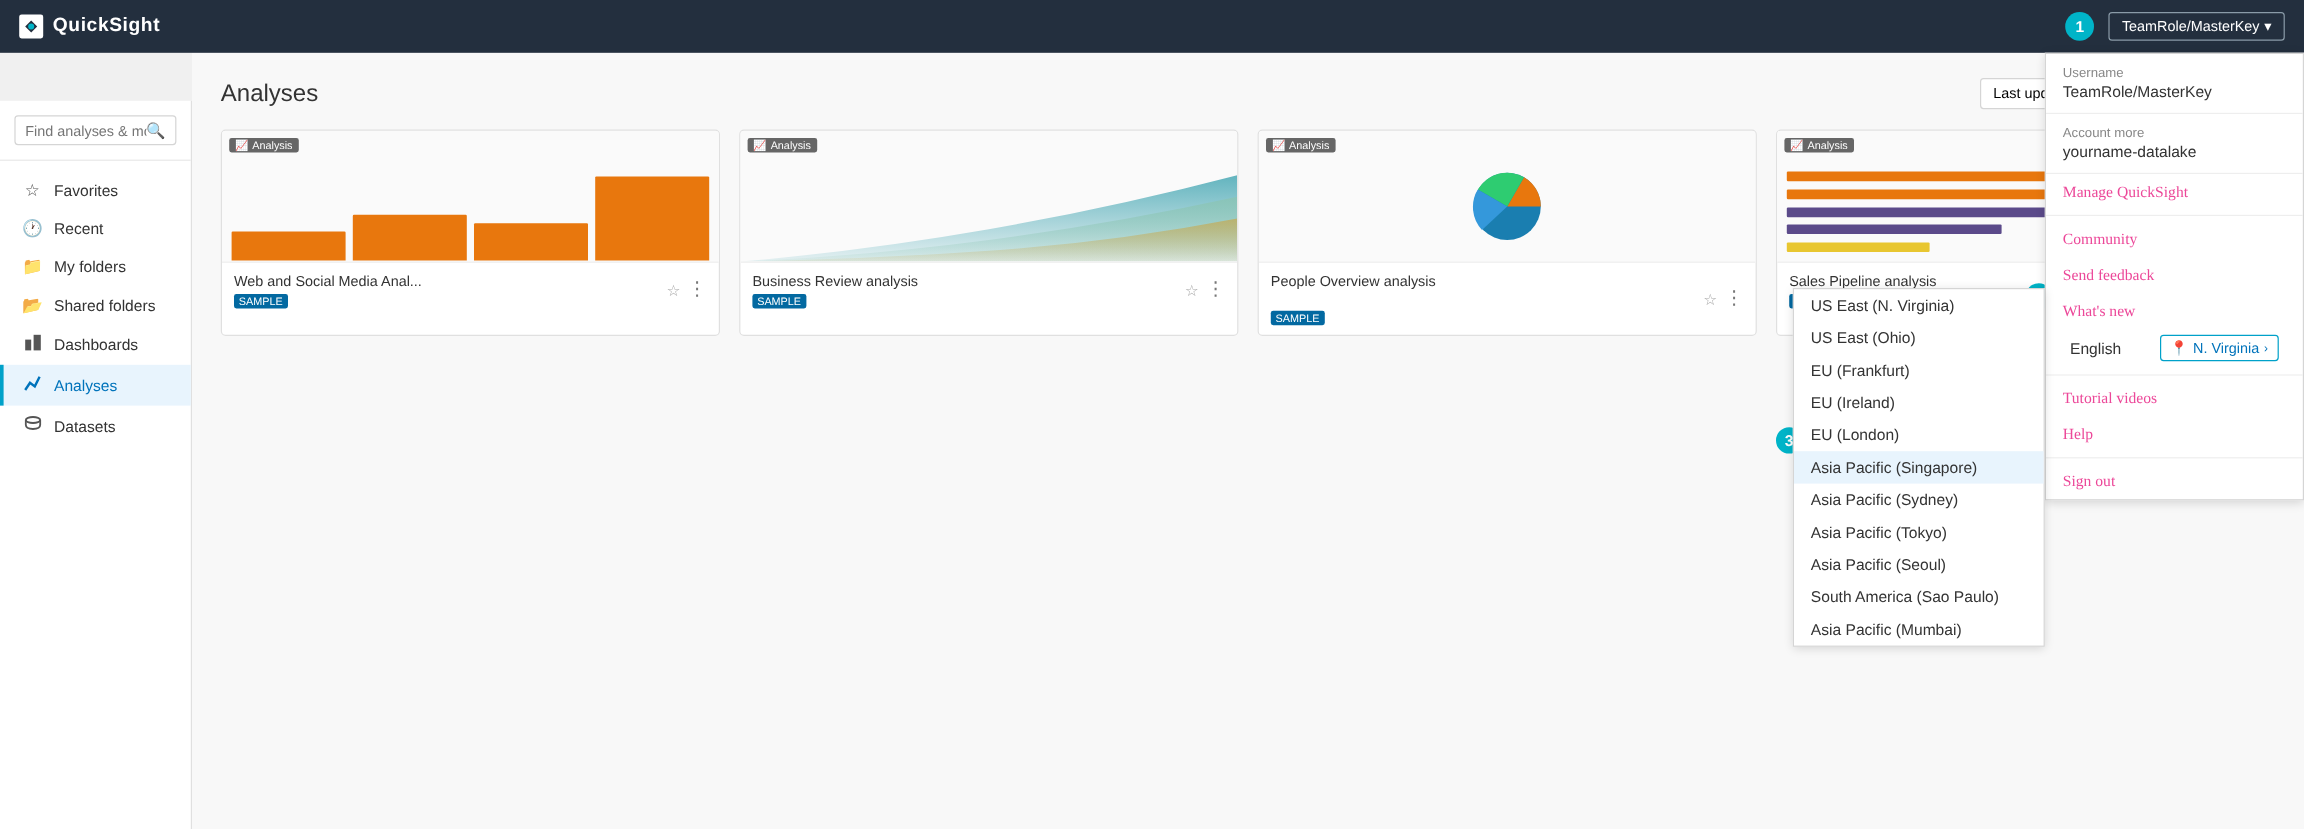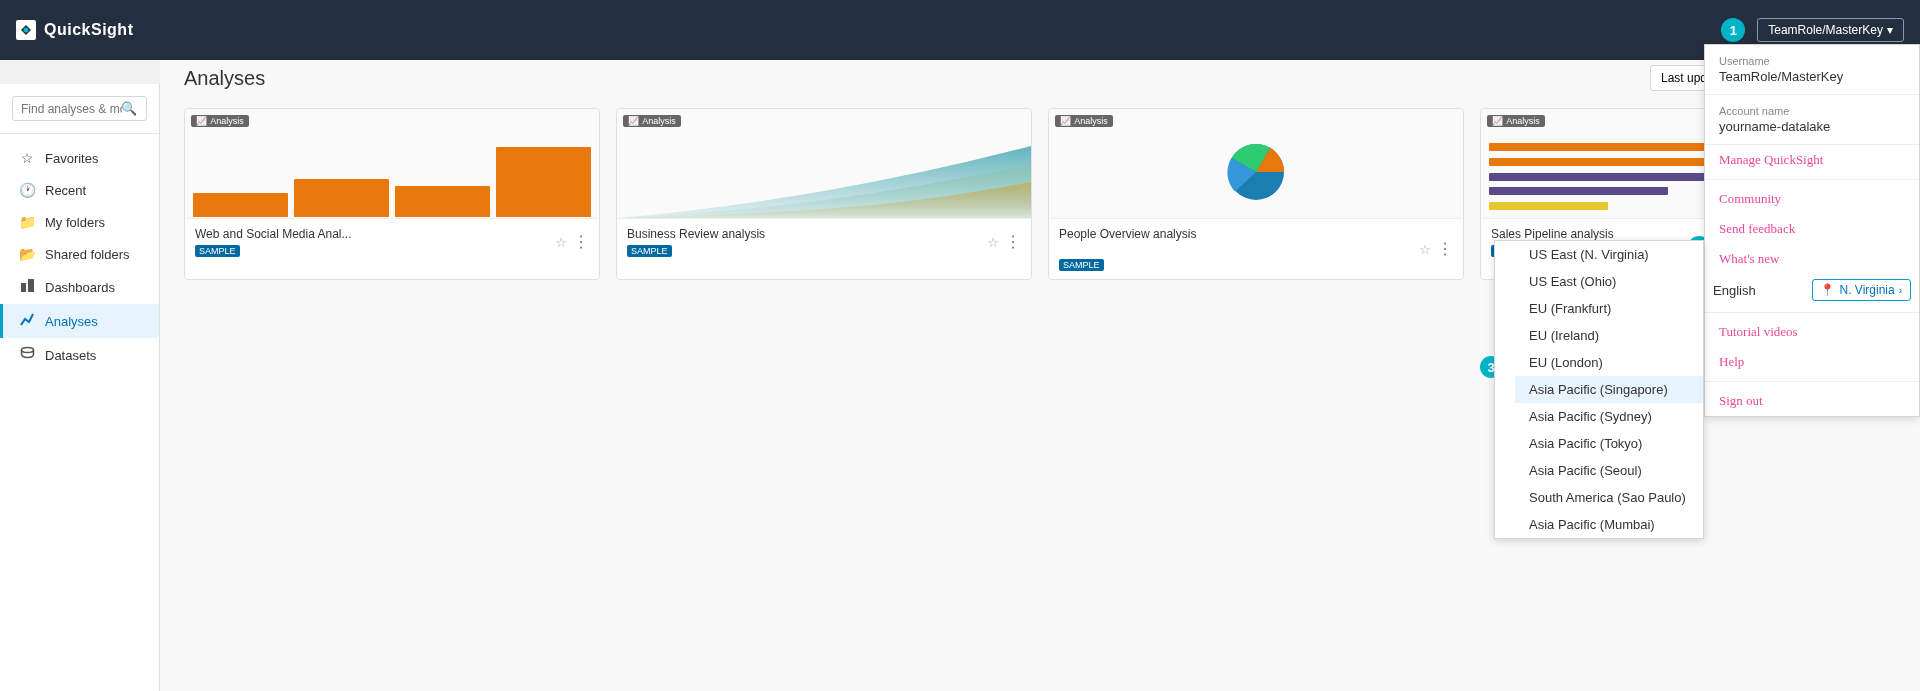--- a/index.html
+++ b/index.html
@@ -1,21 +1,21 @@
 <!DOCTYPE html>
 <html><head>
   <meta charset="utf-8">
   <style>
     * { box-sizing: border-box; margin: 0; padding: 0; }
     body { font-family: 'Amazon Ember', Arial, sans-serif; font-size: 13px; background: #f0f0f0; overflow: hidden; }
 
     
     .navbar {
       background: #232f3e;
-      height: 60px;
+      height: 44px;
       display: flex;
       align-items: center;
       padding: 0 16px;
       justify-content: space-between;
       position: fixed;
       top: 0; left: 0; right: 0;
       z-index: 100;
       gap: 48px;
     }
     .navbar-left { display: flex; align-items: center; gap: 8px; }
@@ -275,21 +275,21 @@
       color: #ec4899;
       cursor: pointer;
       text-decoration: none;
       font-family: Liberation Serif, serif;
     }
     .account-dropdown-divider { height: 1px; background: #eee; margin: 4px 0; }
     .language-row {
       display: flex;
       align-items: center;
       justify-content: space-between;
-      padding: 5px 8px 7px;
+      padding: 5px 20px 7px;
     }
     .language-label { font-size: 13px; color: #333; }
     .region-btn {
       display: flex;
       align-items: center;
       gap: 4px;
       border: 1px solid #00a1c9;
       border-radius: 3px;
       padding: 3px 8px;
       font-size: 12px;
@@ -309,21 +309,20 @@
       border: 1px solid #d5d5d5;
       box-shadow: 0 2px 8px rgba(0,0,0,0.15);
       z-index: 301;
       pointer-events: all;
     }
     .region-item {
       padding: 6px 14px;
       font-size: 13px;
       color: #333;
       cursor: pointer;
-      margin-left: 20px;
     }
     .region-item.highlighted { background: #e8f4fd; }
 
     
     .step-badge {
       position: absolute;
       background: #00b4c8;
       color: white;
       width: 22px; height: 22px;
       border-radius: 50%;
@@ -579,21 +578,21 @@
   <div class="step-badge" style="top:192px;right:210px;">2</div>
 
   <div class="step-badge" style="top:312px;right:418px;">3</div>
 
   <div class="account-dropdown">
     <div class="account-dropdown-section">
       <div class="account-dropdown-label">Username</div>
       <div class="account-dropdown-value">TeamRole/MasterKey</div>
     </div>
     <div class="account-dropdown-section">
-      <div class="account-dropdown-label">Account name</div>
+      <div class="account-dropdown-label">Account more</div>
       <div class="account-dropdown-value">yourname-datalake</div>
     </div>
     <a class="account-dropdown-link">Manage QuickSight</a>
     <div class="account-dropdown-divider"></div>
     <a class="account-dropdown-link">Community</a>
     <a class="account-dropdown-link">Send feedback</a>
     <a class="account-dropdown-link">What's new</a>
     <div class="language-row">
       <span class="language-label">English</span>
       <button class="region-btn">

